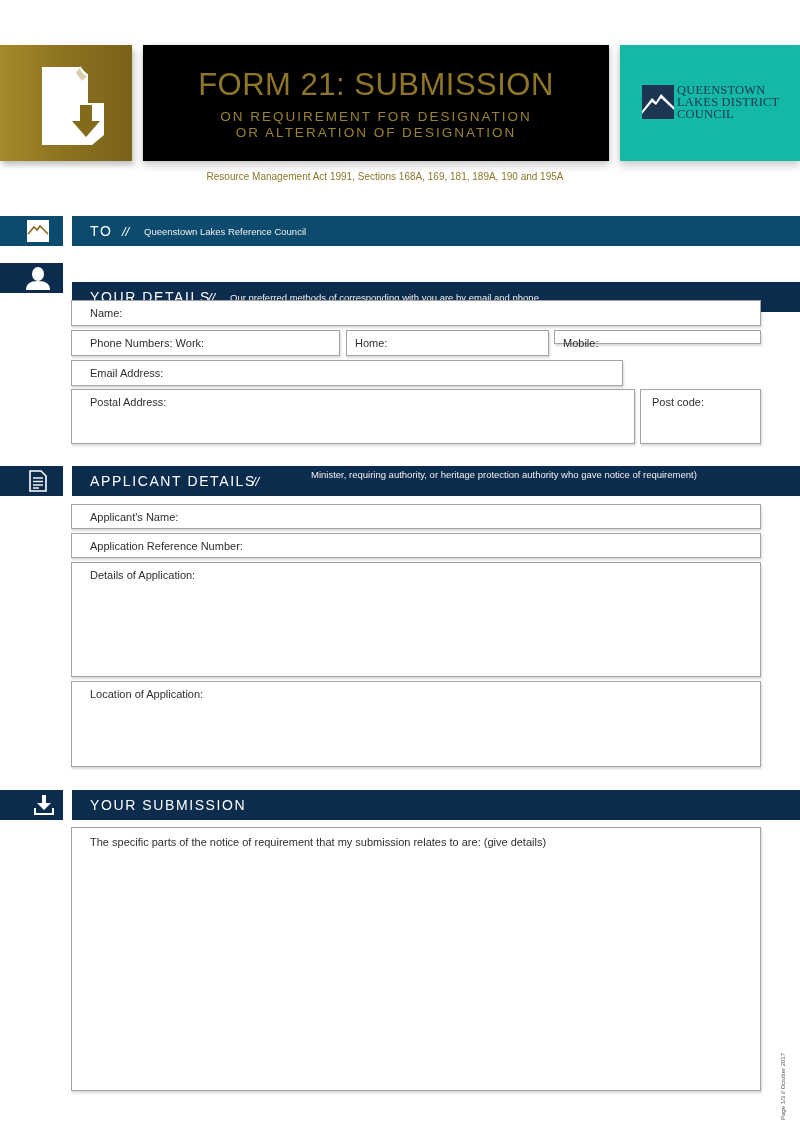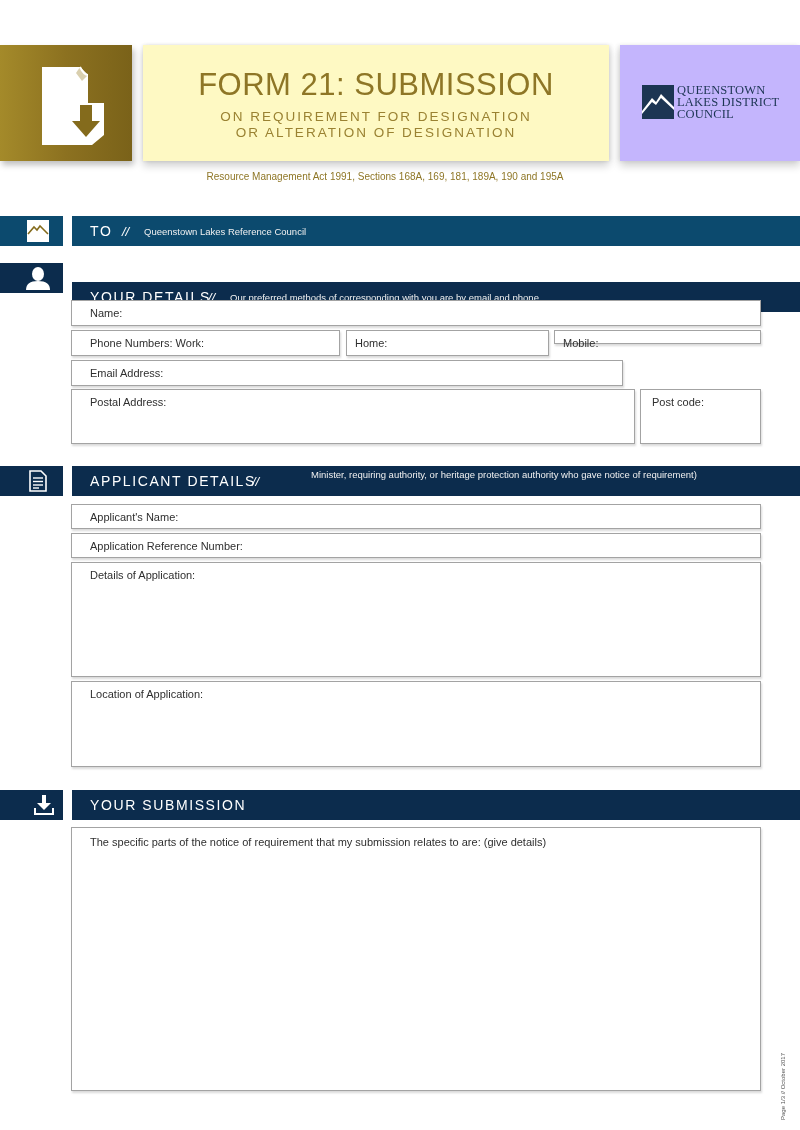--- a/index.html
+++ b/index.html
@@ -9,34 +9,34 @@
     .abs { position: absolute; }
 
     
     .hdr-icon-box {
       left: 0; top: 45px; width: 132px; height: 116px;
       background: linear-gradient(90deg, #a48a2a 0%, #8c7120 50%, #7a6219 100%);
       box-shadow: 2px 4px 6px rgba(0,0,0,0.25);
     }
     .hdr-title-box {
       left: 143px; top: 45px; width: 466px; height: 116px;
-      background: #fef9c3;
+      background: #000000;
       box-shadow: 0 5px 8px rgba(0,0,0,0.18), 2px 0 4px rgba(0,0,0,0.08), -1px 0 3px rgba(0,0,0,0.06);
       text-align: center;
     }
     .hdr-title {
       margin-top: 22px; font-size: 31px; color: #8e7626; letter-spacing: 0.5px; font-weight: normal;
     }
     .hdr-sub {
       font-size: 13.5px; color: #9a8232; letter-spacing: 2px; line-height: 16px;
     }
     .hdr-sub.first { margin-top: 6px; }
     .hdr-logo-box {
       left: 620px; top: 45px; width: 180px; height: 116px;
-      background: #c4b5fd;
+      background: #14b8a6;
       box-shadow: 0 5px 8px rgba(0,0,0,0.18), -2px 0 4px rgba(0,0,0,0.08);
     }
     .logo-mark { position: absolute; left: 22px; top: 40px; width: 32px; height: 34px; }
     .logo-text {
       position: absolute; left: 57px; top: 39px; font-family: "Liberation Serif", "DejaVu Serif", serif;
       font-size: 12.5px; line-height: 12px; color: #1c3553; letter-spacing: 0.2px;
     }
     .act-line {
       left: 0; top: 171px; width: 770px; text-align: center; font-size: 10px; color: #8e7626;
     }

